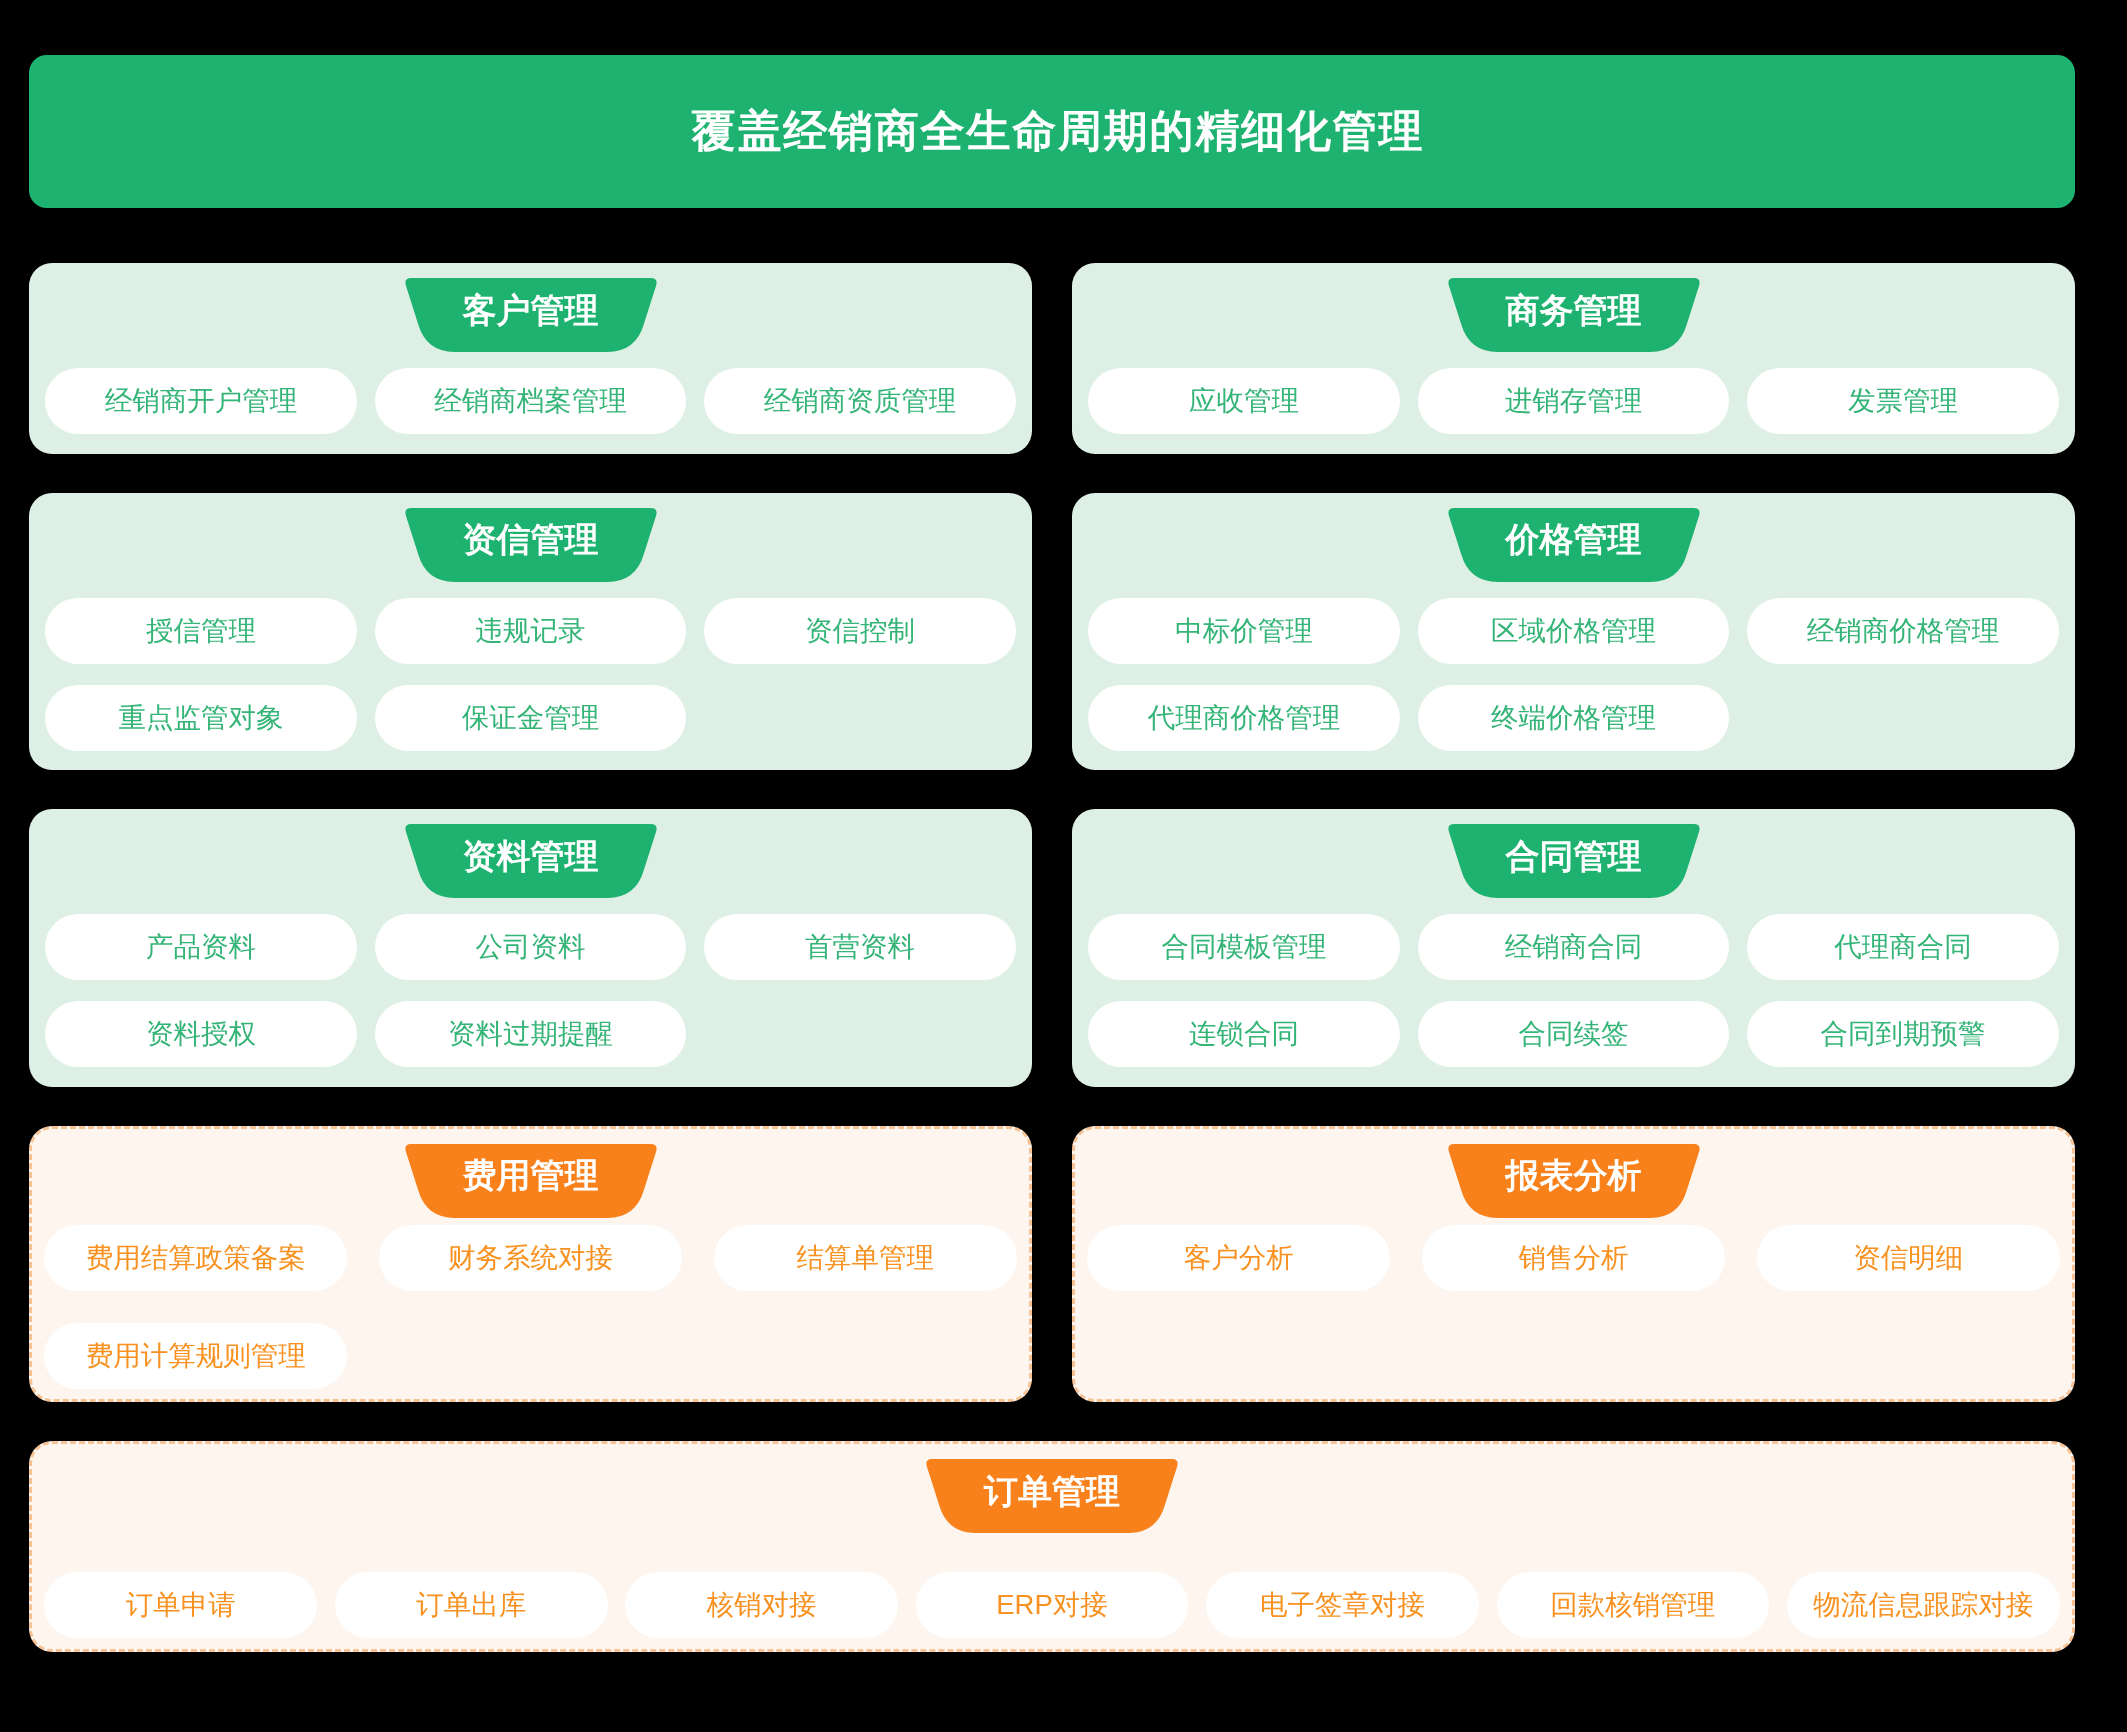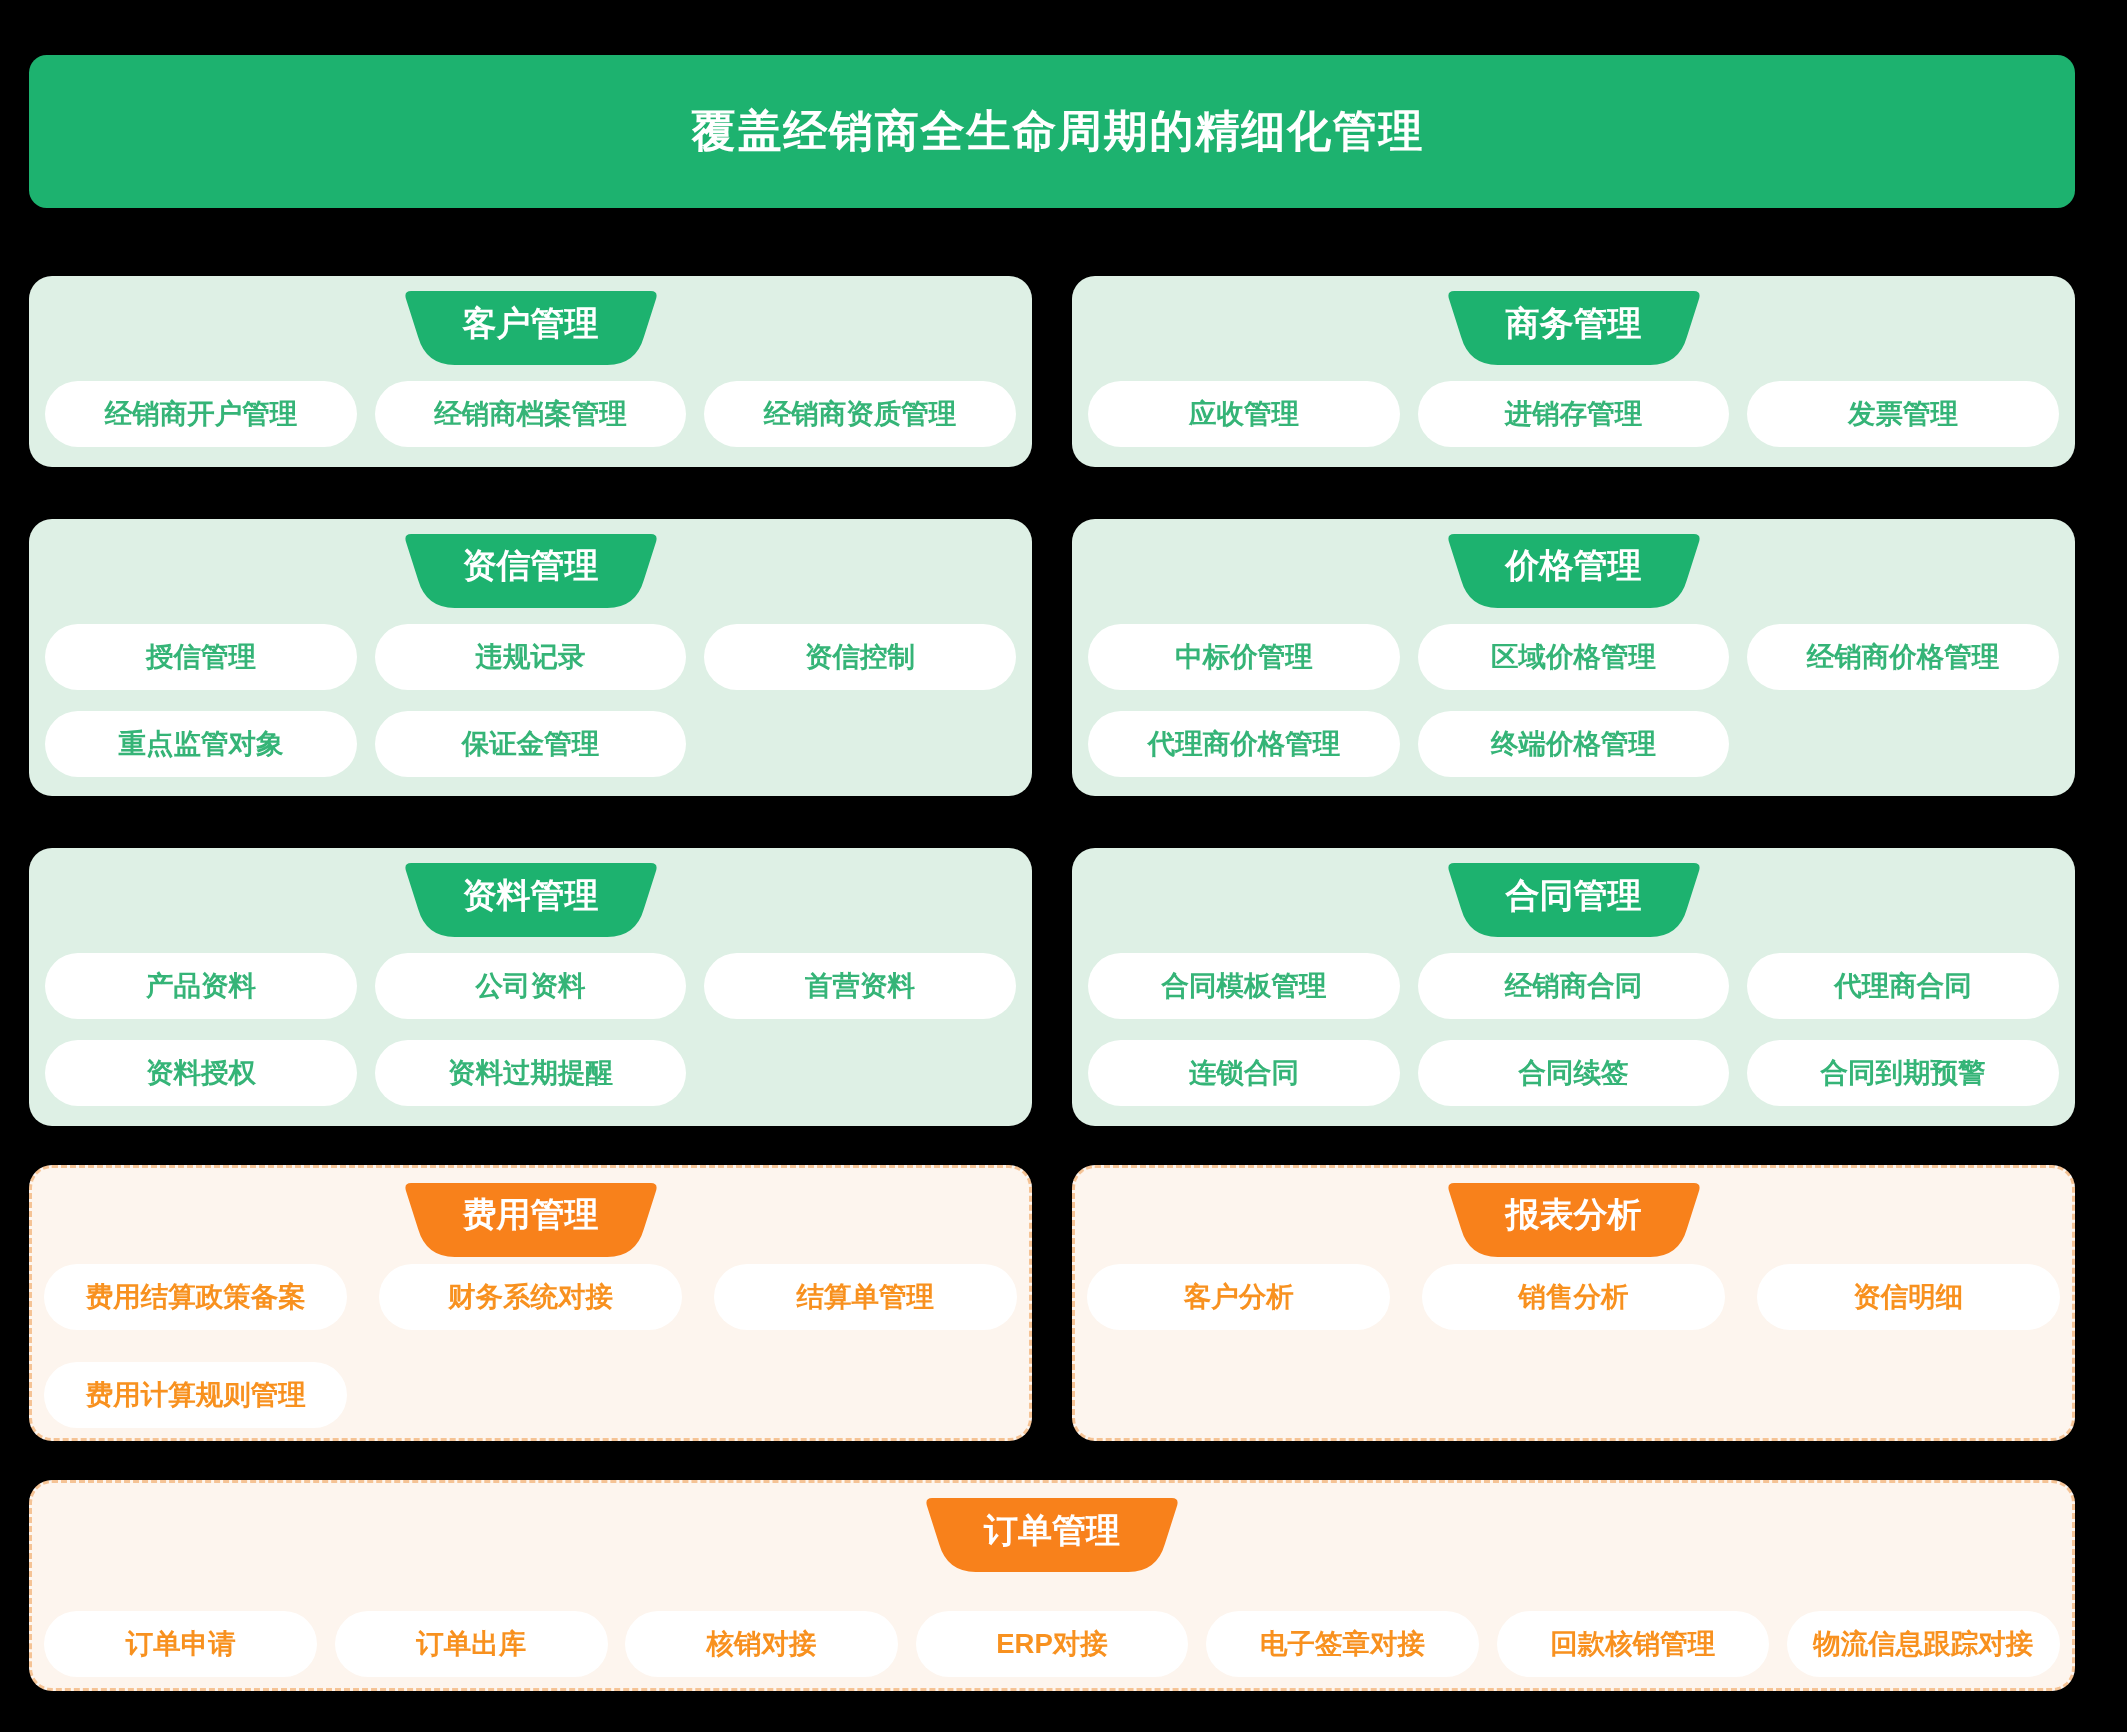--- a/index.html
+++ b/index.html
@@ -44,21 +44,20 @@
     row-gap: 39px;
   }
   .panel {
     position: relative;
     border-radius: 23px;
     box-sizing: border-box;
   }
   .theme-green {
     background: #def0e5;
     padding: 105px 16px 19.5px;
-    margin-top: 13px;
   }
   .theme-orange {
     background: #fdf5ee;
     border: 3.5px dashed #f5c395;
     padding: 96px 12.4px 10.6px;
   }
   .panel.full { grid-column: 1 / -1; }
   .tab {
     position: absolute;
     top: 15px;
@@ -97,21 +96,21 @@
   }
   .panel.full .pill { flex: 1; margin-top: 32px; }
   .pill {
     height: 66px;
     background: #ffffff;
     border-radius: 34px;
     display: flex;
     align-items: center;
     justify-content: center;
     font-size: 27.5px;
-    font-weight: 700;
+    font-weight: 400;
     white-space: nowrap;
   }
   .theme-green .pill { color: #35b477; }
   .theme-orange .pill { color: #f8911f; }
 </style>
 </head>
 <body>
 
 <header class="banner">
   <div class="banner-title">覆盖经销商全生命周期的精细化管理</div>

